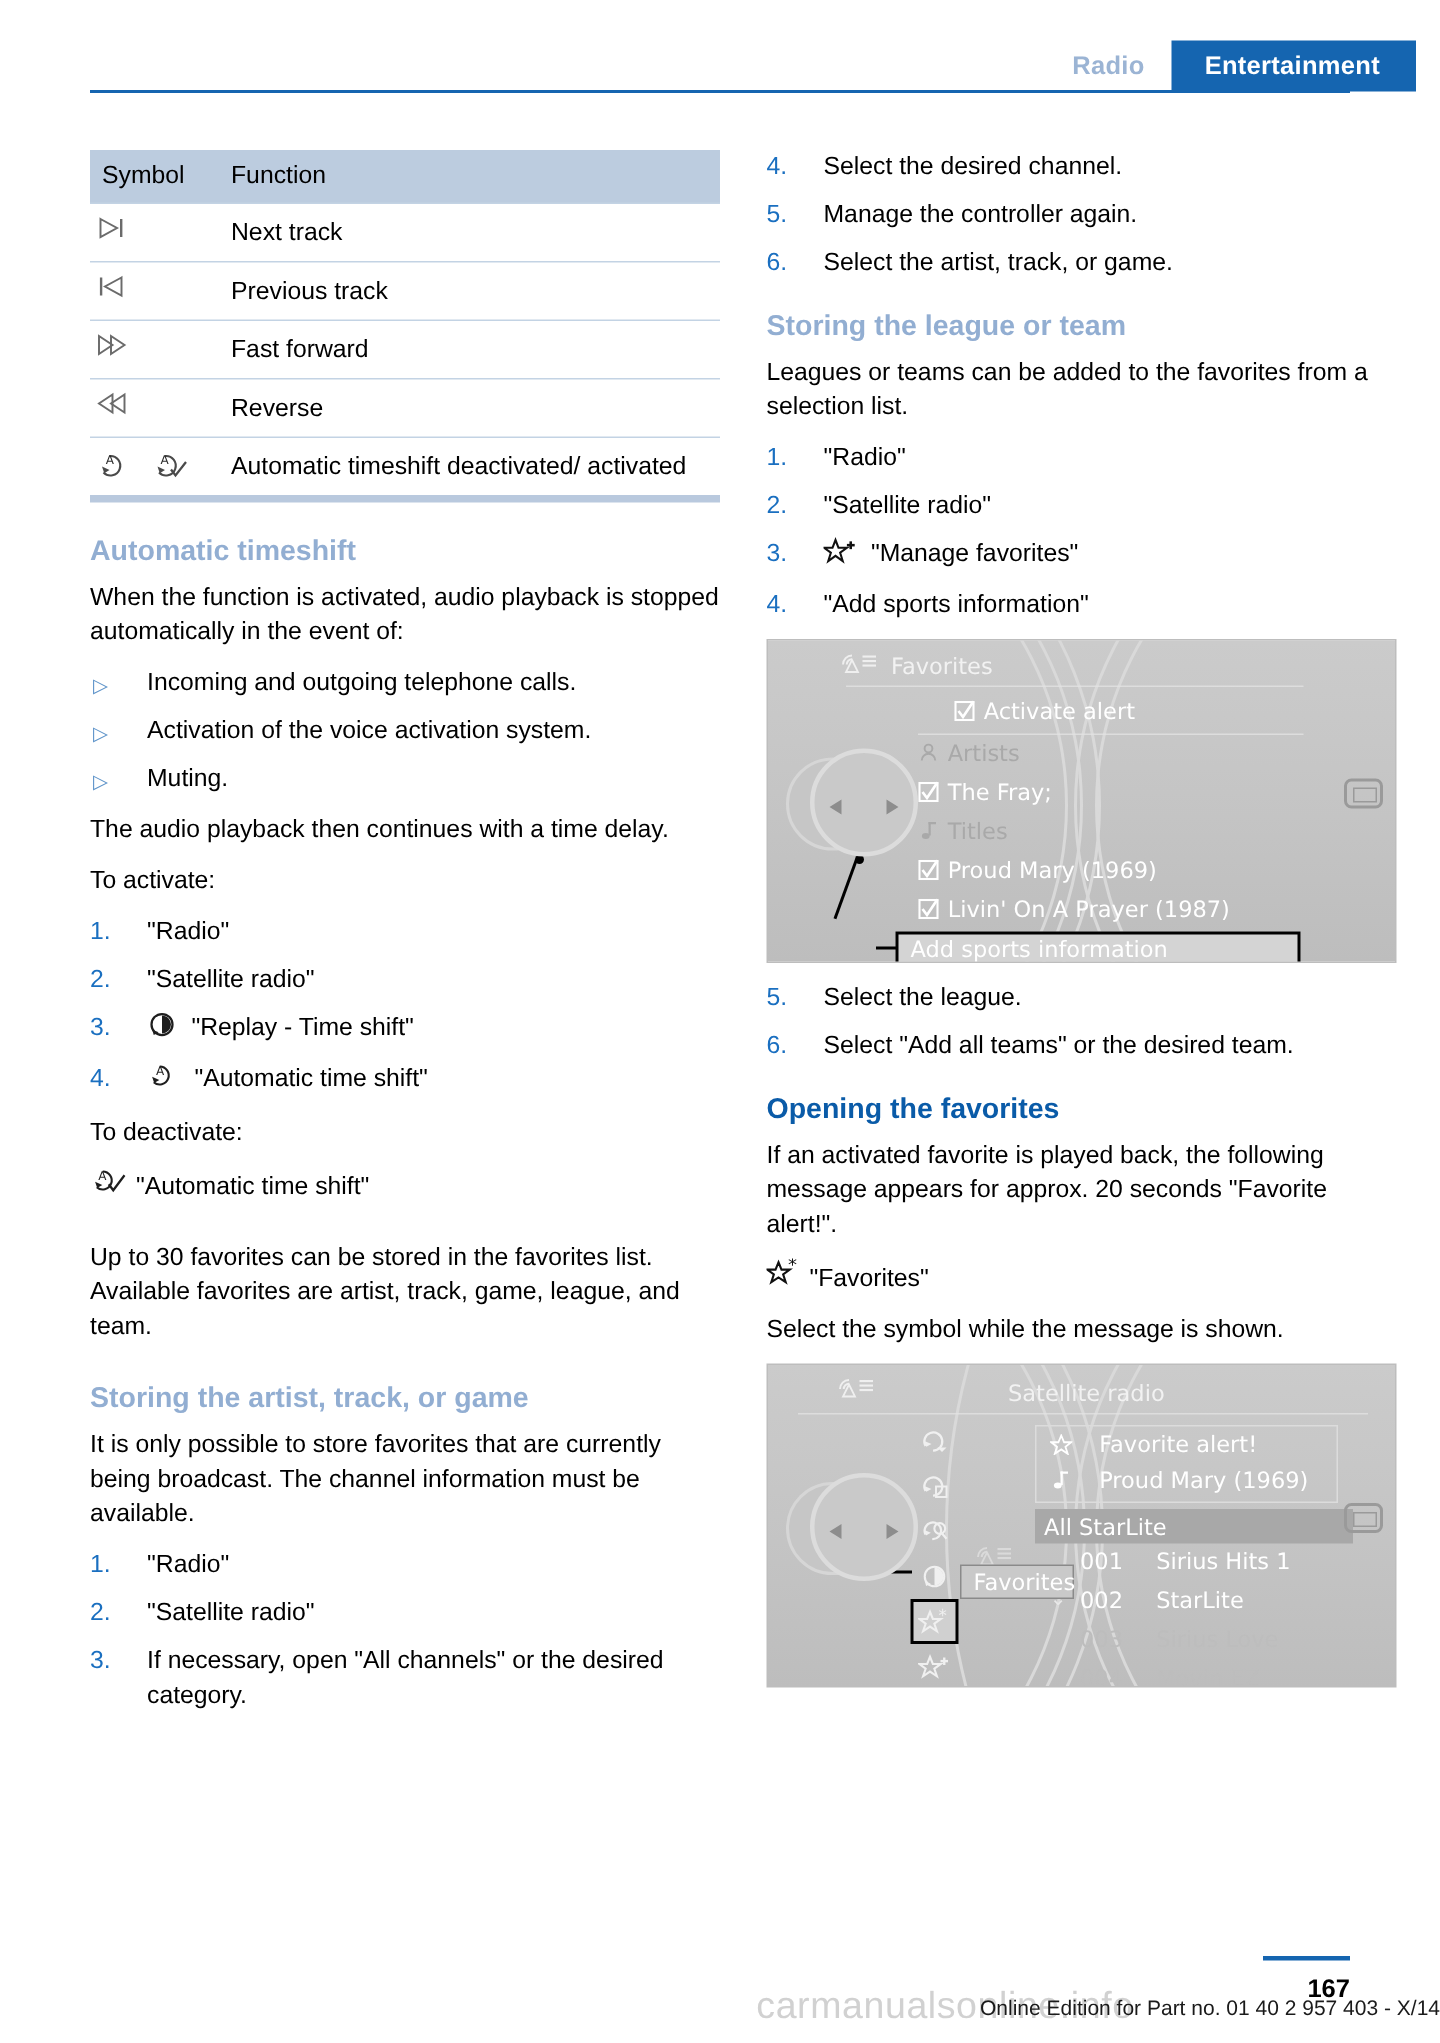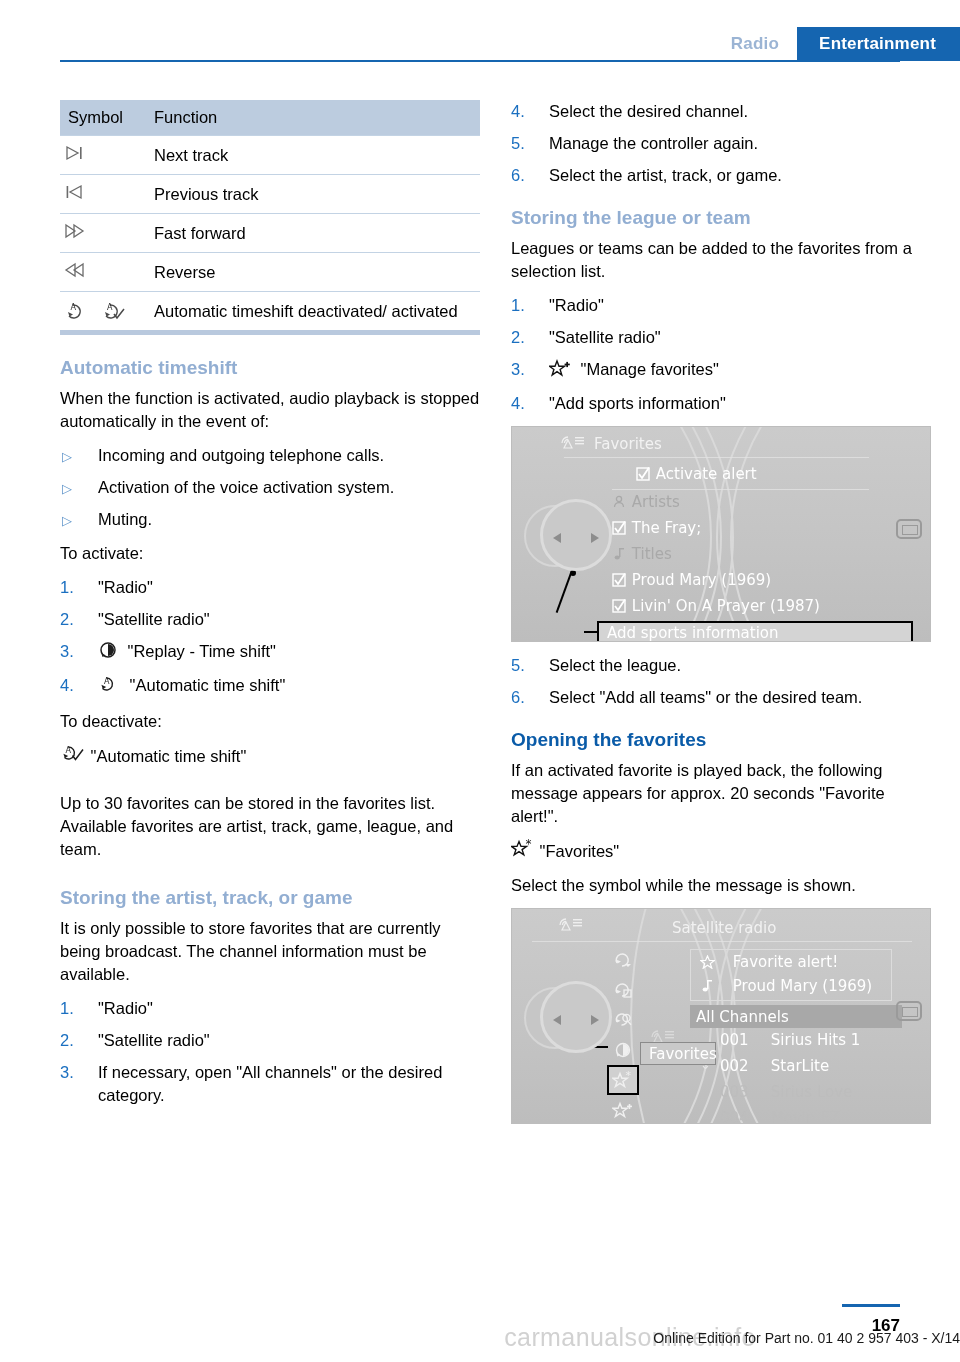--- a/index.html
+++ b/index.html
@@ -15,21 +15,21 @@
 
   
   .page-header {
     position:absolute; top:0; left:0; width:960px; height:62px;
   }
   .hdr-rule {
     position:absolute; left:60px; top:60px; width:840px; height:2px;
     background:#1565b0;
   }
   .hdr-tabs {
-    position:absolute; right:0; top:27px; height:34px;
+    position:absolute; right:16px; top:27px; height:34px;
     display:flex; align-items:stretch;
   }
   .hdr-tab {
     display:flex; align-items:center;
     font-size:17px; font-weight:bold; letter-spacing:0.2px;
   }
   .hdr-tab.inactive { color:#9bb4d4; padding:0 18px 0 0; background:#ffffff; }
   .hdr-tab.active   { color:#ffffff; background:#1565b0; padding:0 24px 0 22px; }
 
   
@@ -293,20 +293,21 @@
     <li>
       <span class="bul">▷</span>
       <span>Activation of the voice activation system.</span>
     </li>
     <li>
       <span class="bul">▷</span>
       <span>Muting.</span>
     </li>
   </ul>
 
+  <p class="body">The audio playback then continues with a time delay.</p>
   <p class="body">To activate:</p>
 
   <ol class="steps">
     <li>
       <span class="num">1.</span>
       <span>"Radio"</span>
     </li>
     <li>
       <span class="num">2.</span>
       <span>"Satellite radio"</span>
@@ -499,21 +500,21 @@
     <span class="idr-item" style="left:100px; top:170px;">
       <span class="ck">
         <svg width="14" height="14" viewBox="0 0 14 14" style="vertical-align:-2px">
           <rect x="1" y="1" width="12" height="12" fill="none" stroke="#fff" stroke-width="1.4"></rect>
           <path d="M3 7 L6 11 L13 0.5" fill="none" stroke="#fff" stroke-width="1.8"></path>
         </svg>
       </span>
       <span>Livin' On A Prayer (1987)</span>
     </span>
 
-    <div class="idr-callout" style="left:85px; top:194px; width:316px; height:24px;">
+    <div class="idr-callout" style="left:85px; top:194px; width:270px; height:24px;">
       <span>Add sports information</span>
     </div>
 
     <div class="idr-dot" style="left:58px; top:143px;"></div>
     <div class="idr-leader" style="left:58px; top:146px; width:1.6px; height:42px; transform:rotate(20deg); transform-origin:top;"></div>
     <div class="idr-leader" style="left:72px; top:204px; width:14px; height:1.6px;"></div>
 
     <div class="knob-outer"></div>
     <div class="knob">
       <span class="tri-l"></span>
@@ -633,21 +634,21 @@
         <svg width="15" height="14" viewBox="0 0 15 14" style="vertical-align:-2px">
           <rect x="7" y="1" width="1.5" height="9" fill="#fff"></rect>
           <rect x="7" y="1" width="5" height="1.5" fill="#fff"></rect>
           <ellipse cx="5.2" cy="10.4" rx="2.6" ry="2" fill="#fff"></ellipse>
         </svg>
       </span>
       <span>Proud Mary (1969)</span>
     </span>
 
     <div class="idr-hilite" style="left:178px; top:96px; width:212px; height:23px;">
-      <span>All Channels</span>
+      <span>All StarLite</span>
     </div>
 
     <span class="chrow" style="left:208px; top:122px;">
       <span class="chnum">001</span>
       <span>Sirius Hits 1</span>
     </span>
     <span class="chrow" style="left:208px; top:148px;">
       <span class="chnum">002</span>
       <span>StarLite</span>
     </span>

